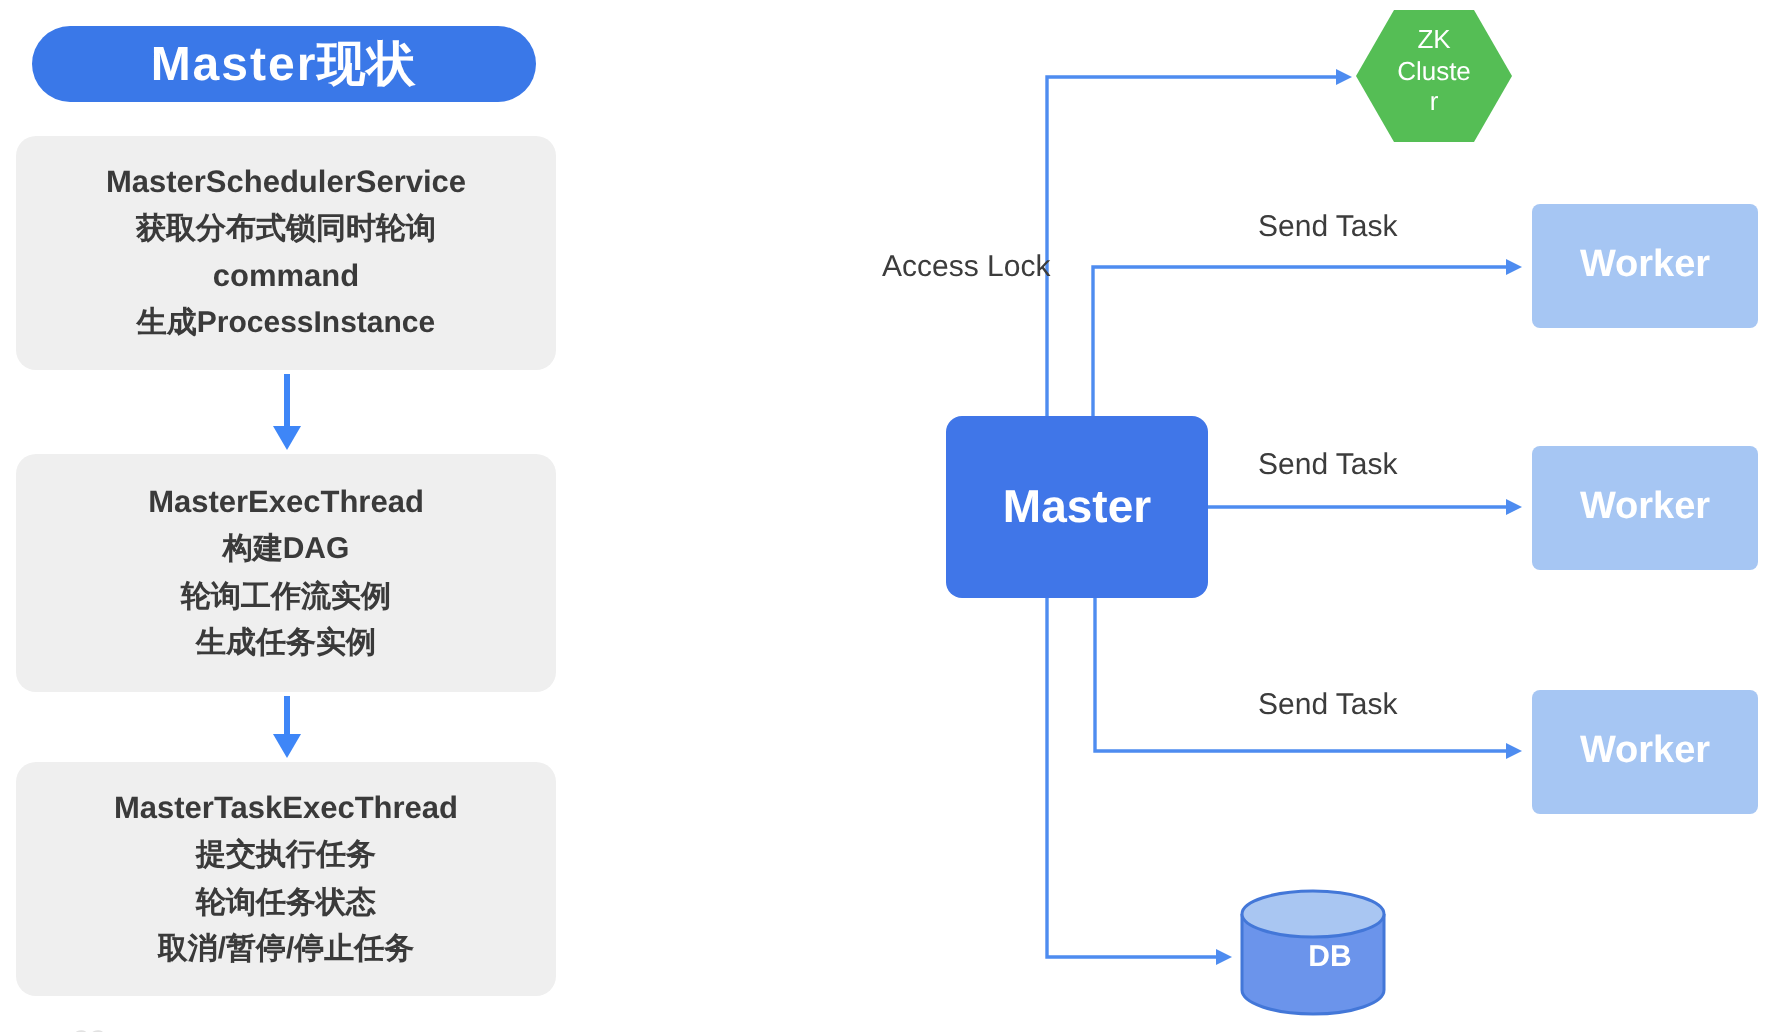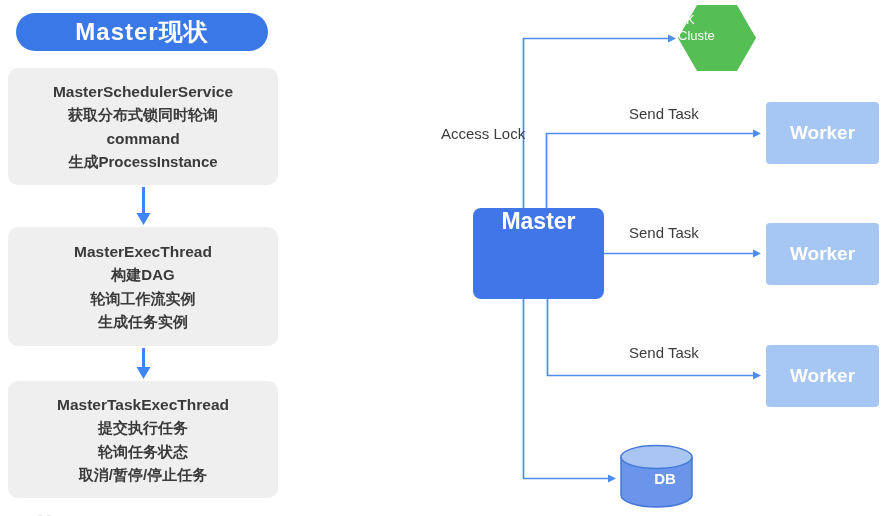--- a/index.html
+++ b/index.html
@@ -28,36 +28,36 @@
   }
   .step-box .en{font-size:15.5px;}
   #step1{top:68px;height:117px;}
   #step2{top:227px;height:119px;}
   #step3{top:381px;height:117px;}
 
   
   .master-node{
     left:473px;top:208px;width:131px;height:91px;
     background:#4076e8;border-radius:8px;
-    display:flex;align-items:flex-start;justify-content:center;
+    display:flex;align-items:center;justify-content:center;
     color:#ffffff;font-weight:700;font-size:23px;
   }
   .worker-node{
     left:766px;width:113px;height:62px;
     background:#a6c6f3;border-radius:4px;
     display:flex;align-items:center;justify-content:center;
     color:#ffffff;font-weight:700;font-size:19px;
   }
   #worker1{top:102px;}
   #worker2{top:223px;}
   #worker3{top:345px;}
 
   .zk-label{
     left:678px;top:12px;width:78px;
-    color:#ffffff;font-size:13px;line-height:15.5px;font-weight:400;
+    text-align:center;color:#ffffff;font-size:13px;line-height:15.5px;font-weight:400;
   }
   .zk-label span{display:block;}
 
   .db-label{
     left:621px;top:470px;width:88px;
     text-align:center;color:#ffffff;font-size:15px;font-weight:600;
   }
 
   .edge-label{
     color:#3c3c3c;font-size:15px;font-weight:400;white-space:nowrap;

